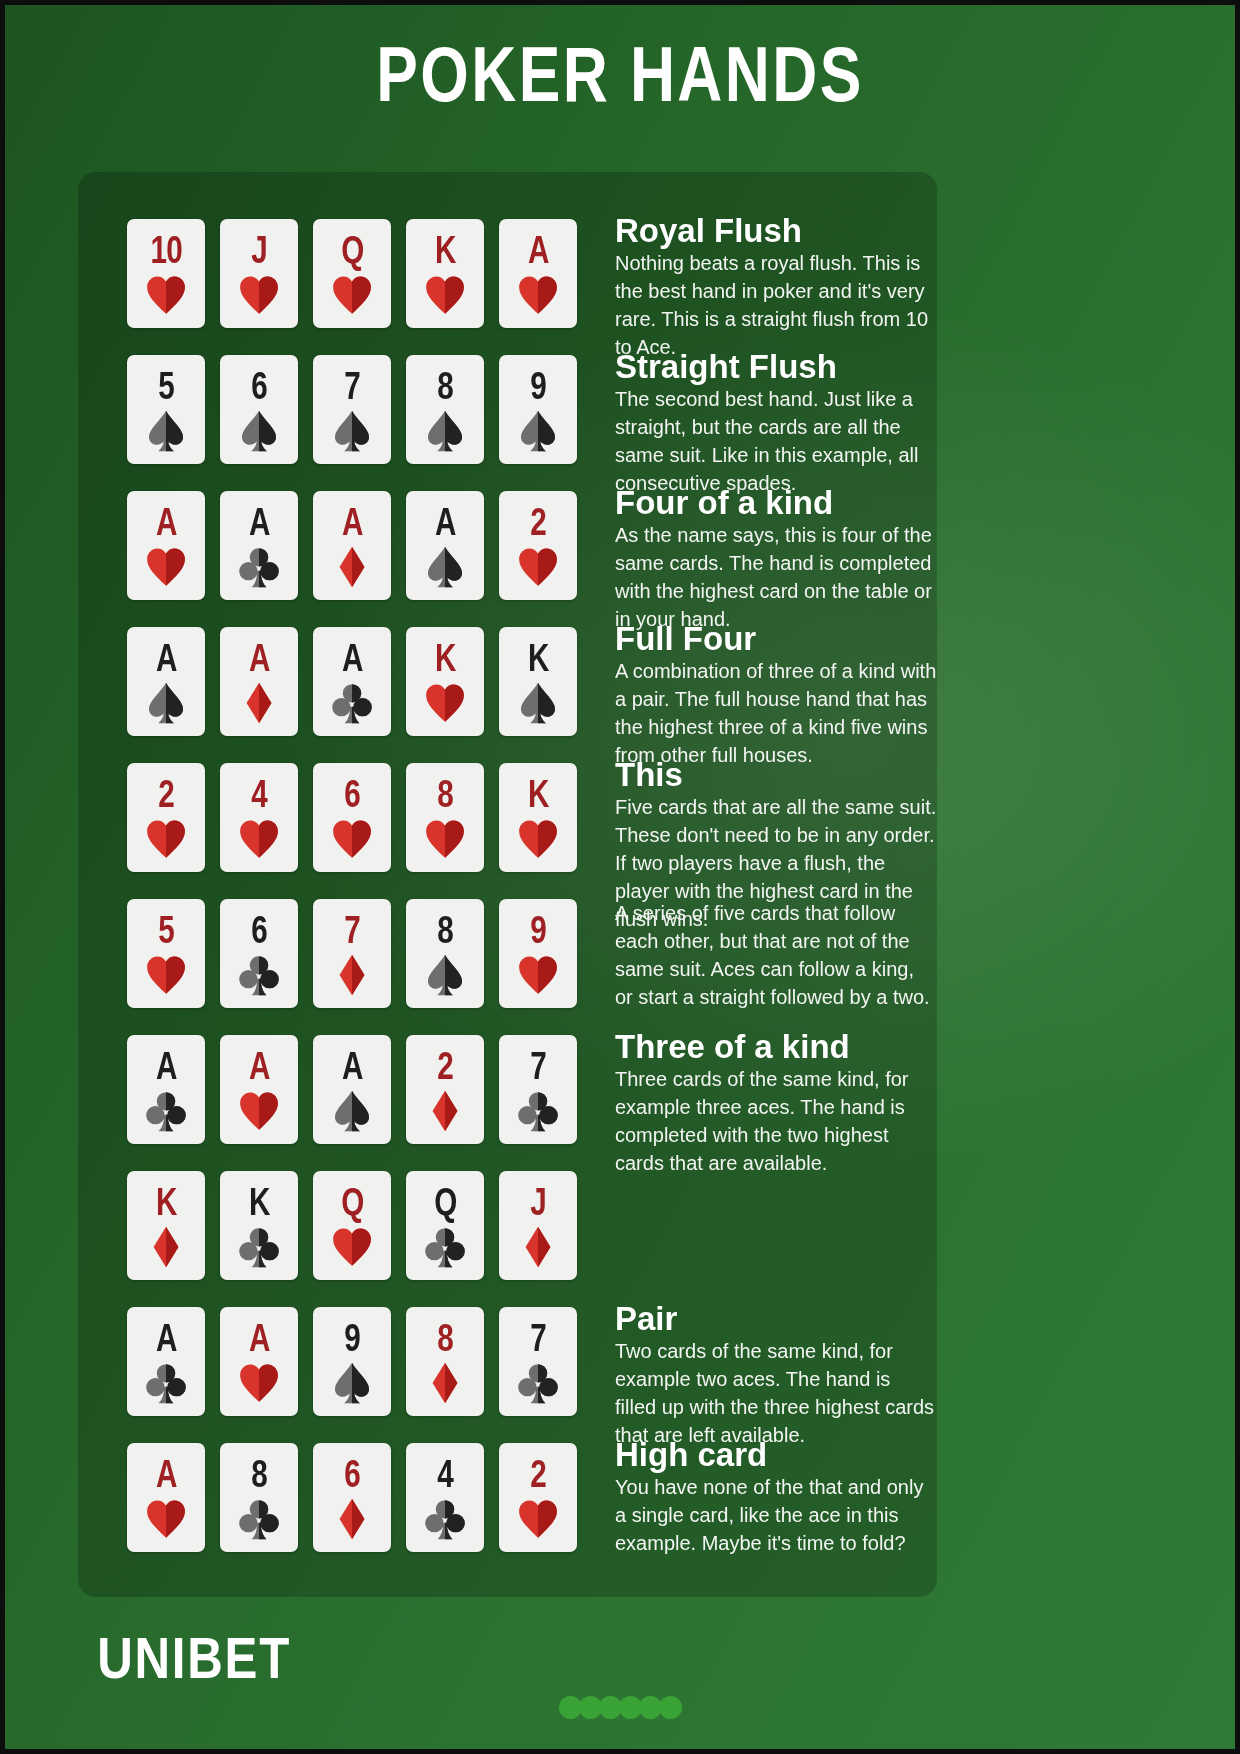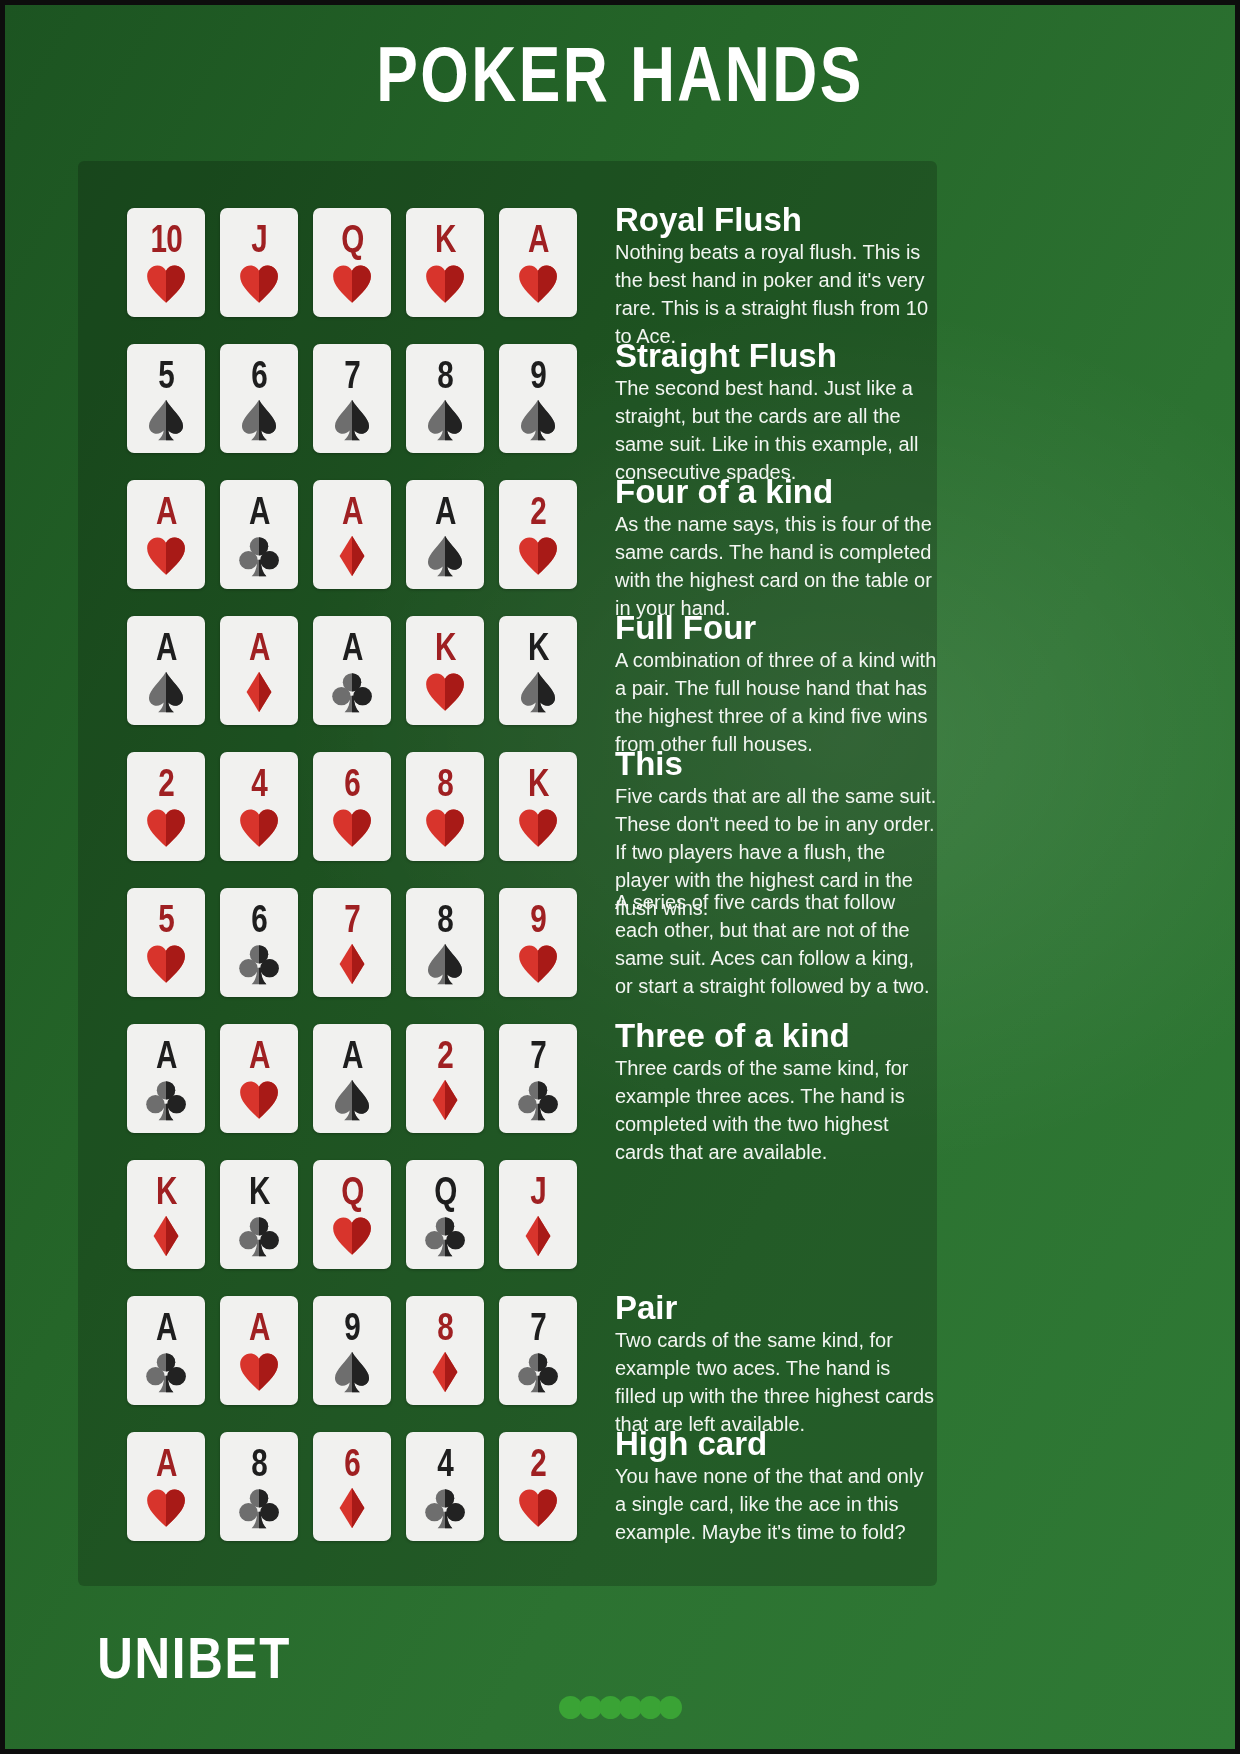--- a/index.html
+++ b/index.html
@@ -15,24 +15,24 @@
       linear-gradient(118deg,#1c5421 0%,#256629 35%,#2c7231 65%,#2f7a35 100%);
   }
   .title{
     position:absolute;top:30px;left:0;width:100%;
     text-align:center;margin:0;
     color:#ffffff;font-size:78px;font-weight:800;letter-spacing:3px;
     transform:scaleX(0.80);transform-origin:center;
     line-height:1.0;
   }
   .panel{
-    position:absolute;left:73px;top:156px;
+    position:absolute;left:73px;top:167px;
     width:859px;height:1425px;
     background:rgba(0,0,0,0.20);
-    border-radius:6px;
+    border-radius:18px;
     box-sizing:border-box;
     padding:47px 0 0 49px;
   }
   .hand-row{
     display:flex;align-items:flex-start;
     height:109px;margin-bottom:27px;
   }
   .cards{
     display:flex;gap:15px;width:450px;flex:0 0 450px;
   }

